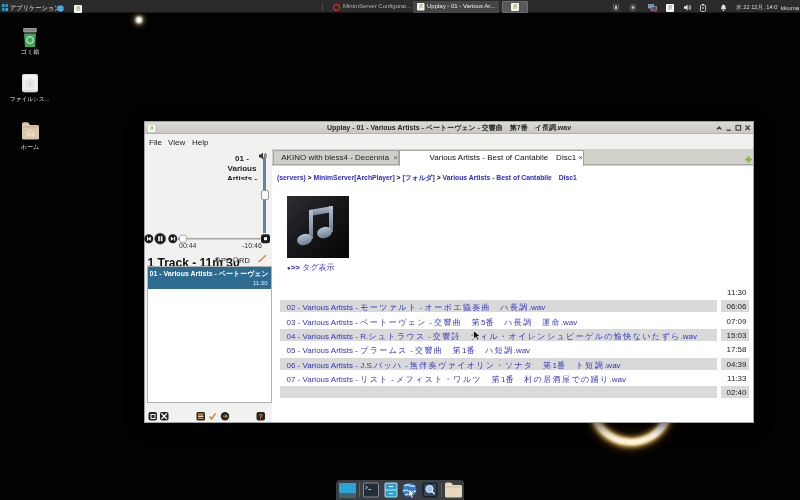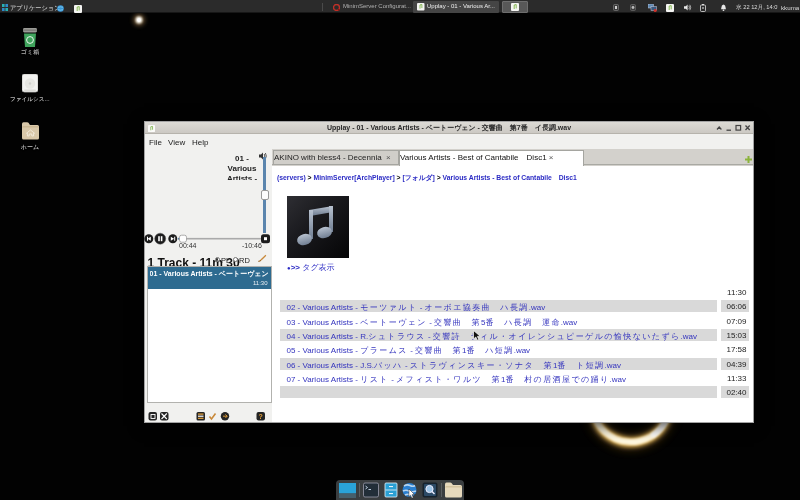--- a/index.html
+++ b/index.html
@@ -231,22 +231,22 @@
       <path d="M64.5 5.5 L66.5 8 L70.5 2.5" stroke="#c8893a" stroke-width="1.6" fill="none"></path>
       <circle cx="80" cy="5.2" r="4.2" fill="#252525"></circle>
         <path d="M78 5.2 L82.2 5.2 M80.4 3.4 L82.2 5.2 L80.4 7" stroke="#e8a33a" stroke-width=".9" fill="none"></path>
       <rect x="111.5" y="1" width="8.5" height="8.5" rx="2" fill="#252525"></rect>
         <text x="113.5" y="8" font-size="7" fill="#e8a33a" font-weight="bold">?</text>
     </svg>
   </div>
   <div id="rpane">
 
     <div class="abs" style="left:0;top:0;width:481px;height:16px;background:#d3d1cc;border-bottom:1px solid #a9a9a3"></div>
-    <div class="abs" style="left:1px;top:1px;width:126px;height:15px;background:#d0cec9;border:1px solid #a5a5a0;font-size:8px;color:#222;line-height:14px;text-align:left;white-space:nowrap">AKINO with bless4 - Decennia&nbsp;&nbsp;<span style="color:#555;font-size:8px">×</span></div>
-    <div class="abs" style="left:127px;top:1px;width:185px;height:16px;background:#fff;border:1px solid #a5a5a0;border-bottom:none;font-size:8px;color:#111;line-height:14px;text-align:left;white-space:nowrap">Various Artists - Best of Cantabile　Disc1&nbsp;<span style="color:#555;font-size:8px">×</span></div>
+    <div class="abs" style="left:1px;top:1px;width:126px;height:15px;background:#d0cec9;border:1px solid #a5a5a0;font-size:8px;color:#222;line-height:14px;text-align:right;white-space:nowrap">AKINO with bless4 - Decennia&nbsp;&nbsp;<span style="color:#555;font-size:8px">×</span></div>
+    <div class="abs" style="left:127px;top:1px;width:185px;height:16px;background:#fff;border:1px solid #a5a5a0;border-bottom:none;font-size:8px;color:#111;line-height:14px;text-align:right;white-space:nowrap">Various Artists - Best of Cantabile　Disc1&nbsp;<span style="color:#555;font-size:8px">×</span></div>
     <svg class="abs" style="left:473px;top:7px" width="7" height="7" viewBox="0 0 7 7">
         <path d="M2.5 0 L4.5 0 L4.5 2.5 L7 2.5 L7 4.5 L4.5 4.5 L4.5 7 L2.5 7 L2.5 4.5 L0 4.5 L0 2.5 L2.5 2.5 Z" fill="#8cb43c"></path>
       </svg>
 
     <div class="abs" style="left:0;top:17px;width:481px;height:256px;background:#fff">
       <div class="abs" style="left:5px;top:6.5px;font-size:6.8px;font-weight:bold;white-space:nowrap"><span class="blue">(servers)</span> <span>&gt;</span> <span class="blue">MinimServer[ArchPlayer]</span> <span>&gt;</span> <span class="blue">[フォルダ]</span> <span>&gt;</span> <span class="blue">Various Artists - Best of Cantabile　Disc1</span></div>
 
       <div class="abs" style="left:15px;top:30px;width:62px;height:62px;background:linear-gradient(135deg,#2e2e33 0%,#1a1a1e 40%,#050506 100%)">
         <svg width="62" height="62" viewBox="0 0 62 62">
             <defs>
@@ -277,21 +277,21 @@
         </div>
       <div class="trow g" style="top:162.9px;width:468.5px">
           <span class="tt">04 - Various Artists - R.<span class="cj">シュトラウス</span> - <span class="cj">交響詩　ティル・オイレンシュピーゲルの愉快ないたずら</span>.wav</span>
           <span class="tm">15:03</span>
         </div>
       <div class="trow" style="top:177.2px;width:468.5px">
           <span class="tt">05 - Various Artists - <span class="cj">ブラームス</span> - <span class="cj">交響曲　第</span>1<span class="cj">番　ハ短調</span>.wav</span>
           <span class="tm">17:58</span>
         </div>
       <div class="trow g" style="top:191.5px;width:468.5px">
-          <span class="tt">06 - Various Artists - J.S.<span class="cj">バッハ</span> - <span class="cj">ストラヴィンスキー・ソナタ　第</span>1<span class="cj">番　ト短調</span>.wav</span>
+          <span class="tt">06 - Various Artists - J.S.<span class="cj">バッハ</span> - <span class="cj">無伴奏ヴァイオリン・ソナタ　第</span>1<span class="cj">番　ト短調</span>.wav</span>
           <span class="tm">04:39</span>
         </div>
       <div class="trow" style="top:205.8px;width:468.5px">
           <span class="tt">07 - Various Artists - <span class="cj">リスト</span> - <span class="cj">メフィスト・ワルツ　第</span>1<span class="cj">番　村の居酒屋での踊り</span>.wav</span>
           <span class="tm">11:33</span>
         </div>
       <div class="trow g" style="top:220.1px;width:468.5px">
           <span class="tm">02:40</span>
         </div>
     </div>

